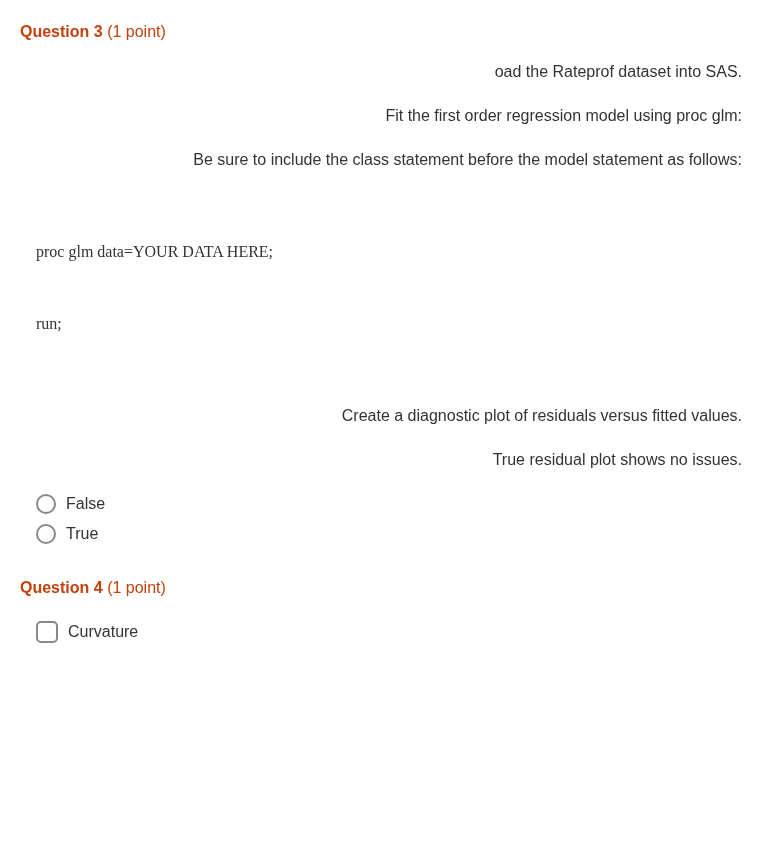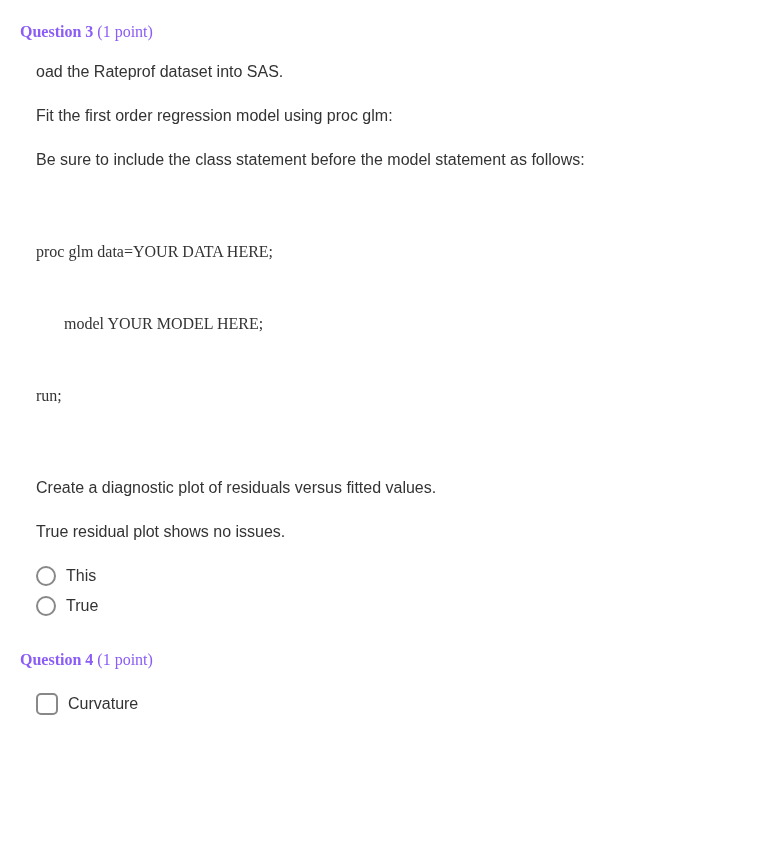--- a/index.html
+++ b/index.html
@@ -11,35 +11,35 @@
       font-family: -apple-system, BlinkMacSystemFont, "Segoe UI", Helvetica, Arial, sans-serif;
       background: #ffffff;
       color: #333333;
       font-size: 16px;
       line-height: 1.5;
       padding: 20px;
       width: 762px;
     }
     .question-header {
       margin-bottom: 16px;
-      color: #8b5cf6;
-      font-family: Liberation Serif, serif;
+      color: #c2410c;
     }
     .question-number {
       font-weight: 700;
     }
     .points {
       font-weight: 400;
     }
     .question-body {
       padding-left: 16px;
       color: #333;
     }
     .para {
       margin-bottom: 20px;
+      text-align: right;
     }
     .code-block {
       margin-bottom: 20px;
       font-family: Liberation Serif, serif;
       white-space: pre;
       line-height: 1.5;
     }
     .code-indent {
       padding-left: 28px;
     }
@@ -92,29 +92,28 @@
 <div class="question-block">
   <div class="question-header">
     <span class="question-number">Question 3</span><span class="points"> (1 point)</span>
   </div>
   <div class="question-body">
     <div class="para">oad the Rateprof dataset into SAS.</div>
     <div class="para">Fit the first order regression model using proc glm:</div>
     <div class="para">Be sure to include the class statement before the model statement as follows:</div>
     <div class="code-block">
       <div>proc glm data=YOUR DATA HERE;</div>
-      <div class="code-indent">model YOUR MODEL HERE;</div>
       <div>run;</div>
     </div>
     <div class="para">Create a diagnostic plot of residuals versus fitted values.</div>
     <div class="para">True residual plot shows no issues.</div>
     <div class="options">
       <div class="radio-option">
         <input type="radio" name="q3" class="radio-input" style="">
-        <span class="option-label">This</span>
+        <span class="option-label">False</span>
       </div>
       <div class="radio-option">
         <input type="radio" name="q3" class="radio-input" style="">
         <span class="option-label">True</span>
       </div>
     </div>
   </div>
 </div>
 
 <div class="question-block">

